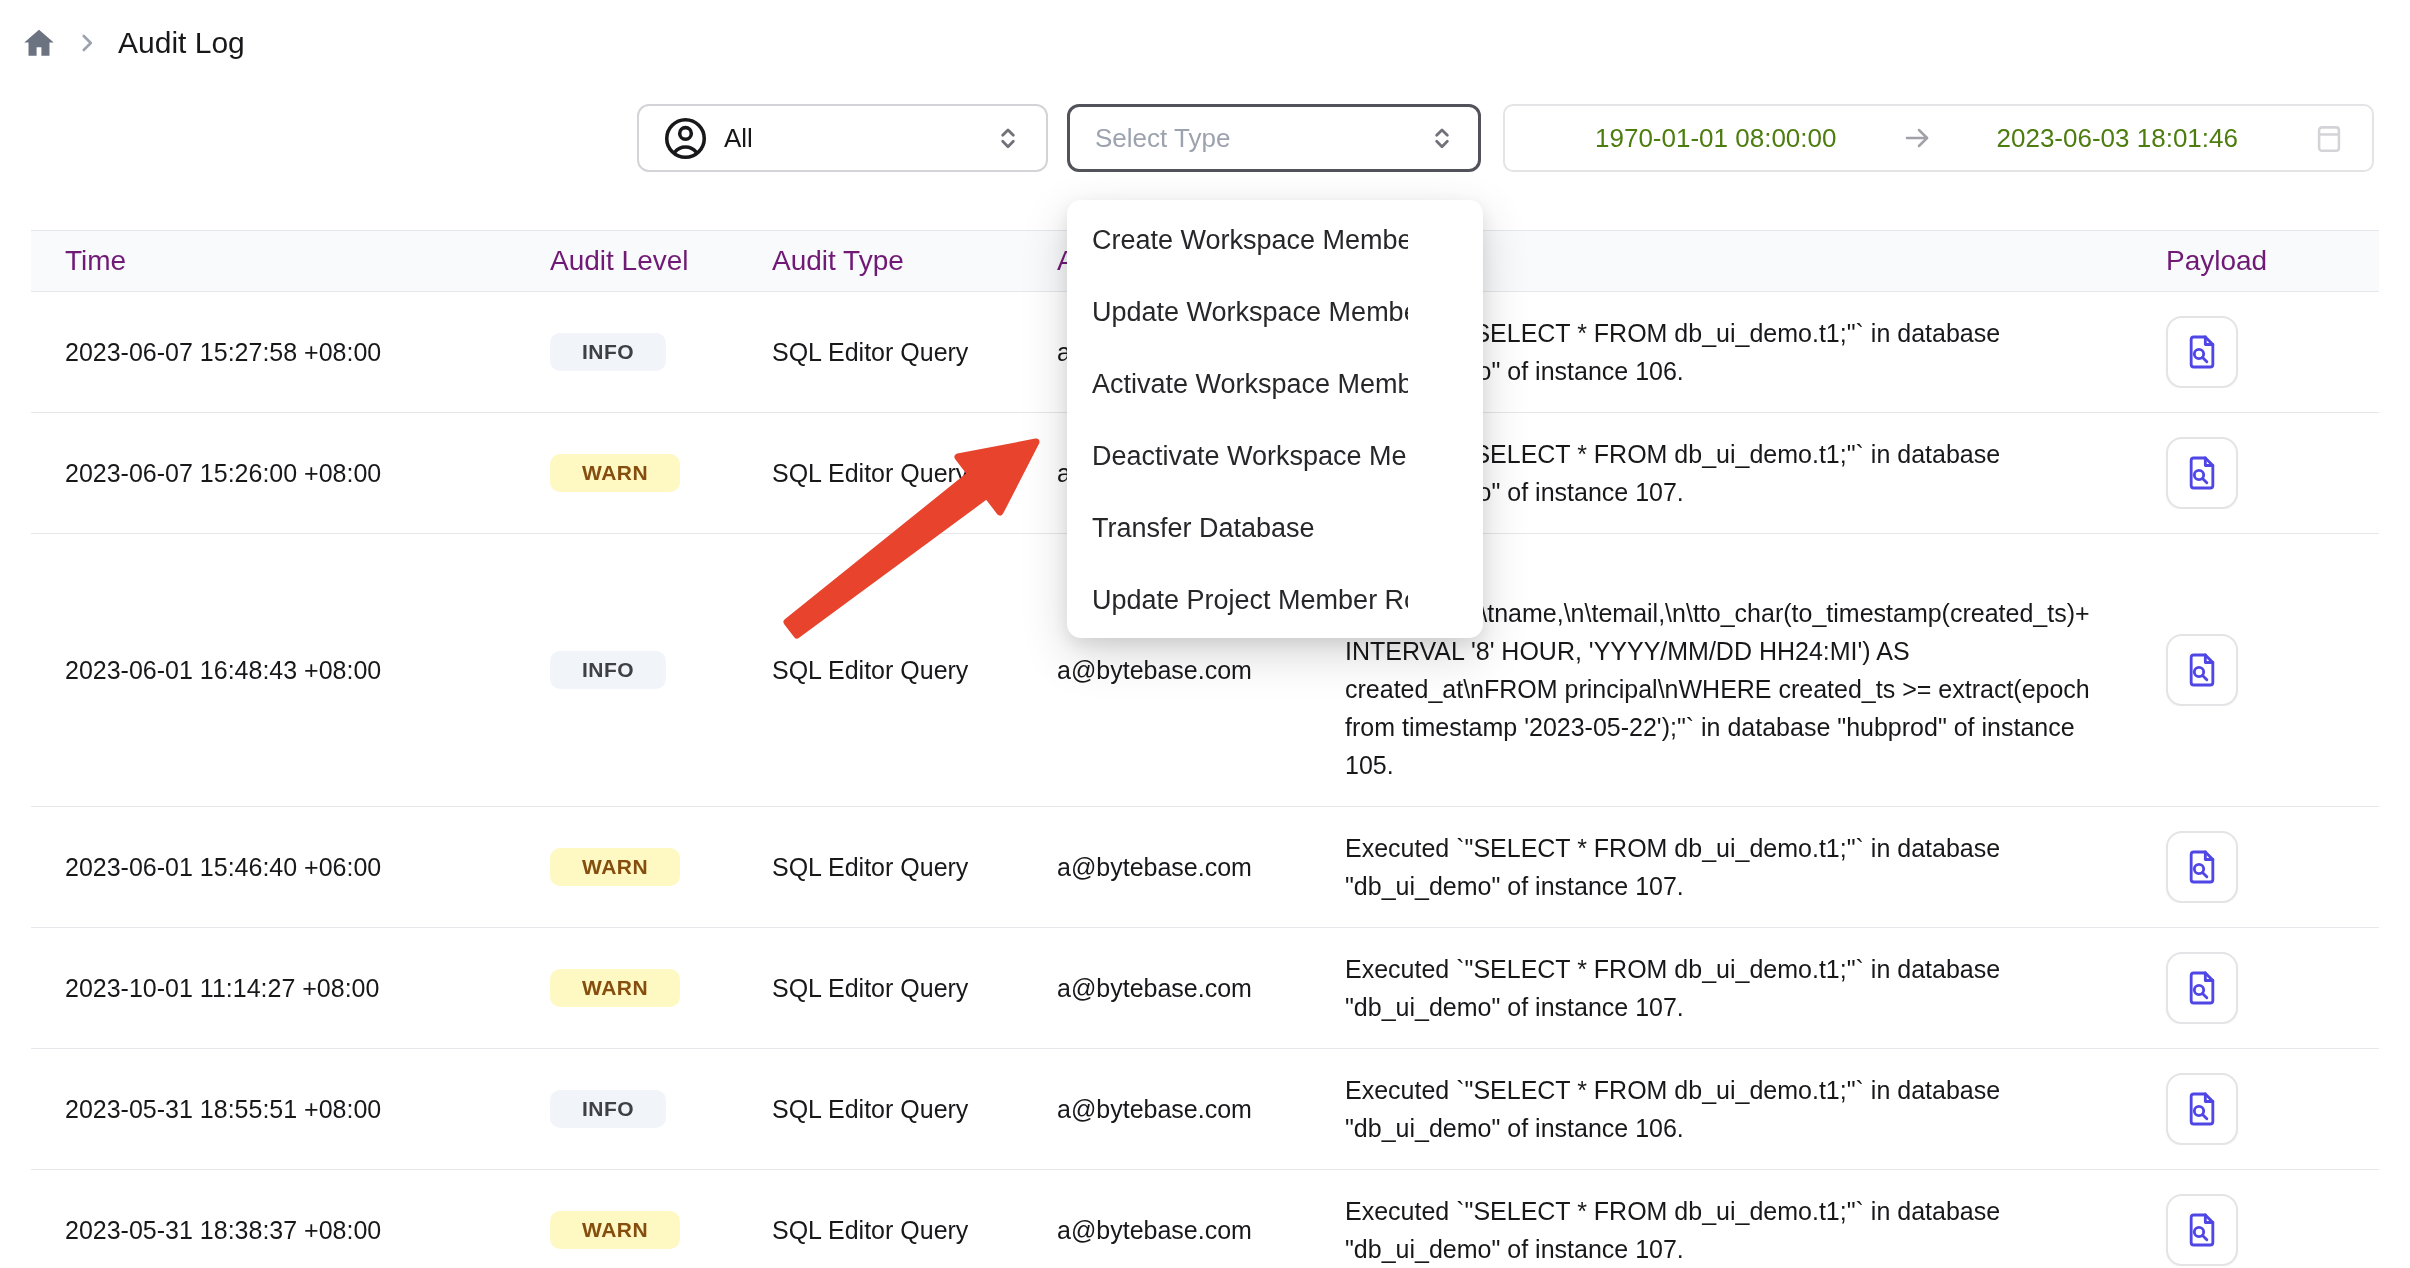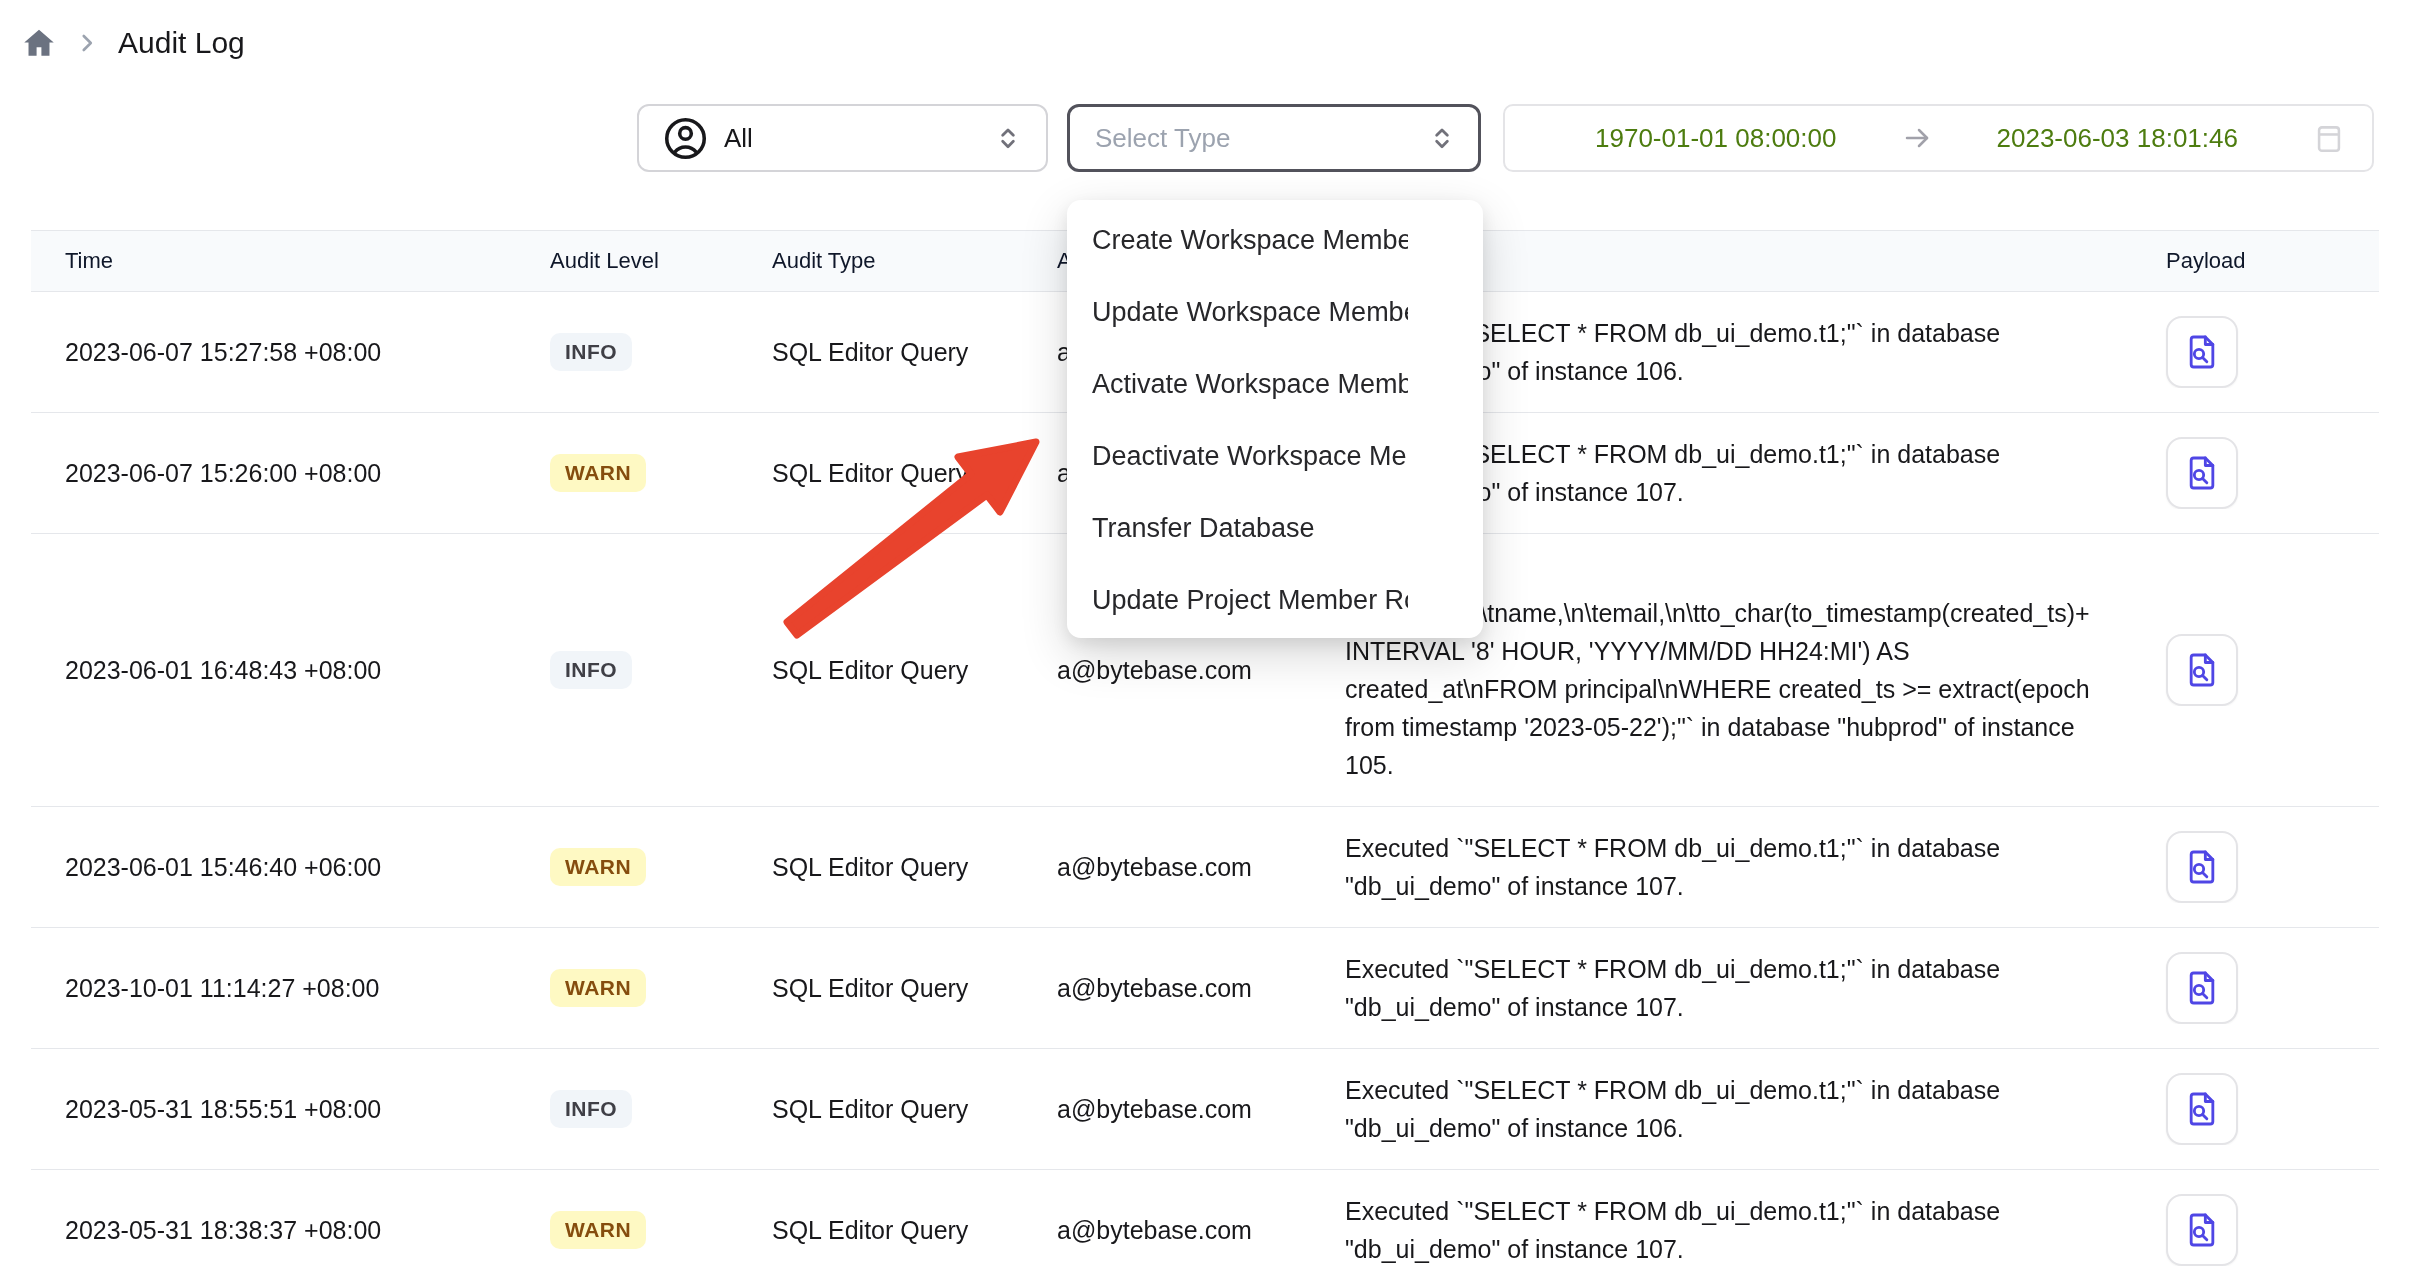--- a/index.html
+++ b/index.html
@@ -18,32 +18,32 @@
   .type-select { left:1067px; width:414px; border:3px solid #52525b; border-radius:12px; padding:0 20px 0 25px; z-index:10; }
   .type-select .ph { font-size:26px; color:#9ca3af; flex:1; }
   .daterange { left:1503px; width:871px; border:2px solid #e4e4e7; border-radius:10px; padding:0 26px; }
   .daterange .d { font-size:26px; color:#4d7c0f; flex:1; text-align:center; }
   .daterange .cal { margin-left:10px; display:flex; }
 
   
   .table { position:absolute; top:230px; left:31px; width:2348px; }
   .trow { display:grid; grid-template-columns:519px 222px 285px 288px 813px 1fr; align-items:center; }
   .thead { height:62px; background:#f8fafc; border-top:1px solid #e5e7eb; border-bottom:1px solid #e5e7eb; }
-  .thead .cell { font-size:22px; font-weight:500; color:#0f172a; }
+  .thead .cell { font-size:28px; font-weight:500; color:#701a75; }
   .tbody-row { min-height:115px; border-bottom:1px solid #e5e7eb; background:#fff; }
   .cell { overflow:hidden; }
   .c-time { padding-left:34px; font-size:25px; font-weight:500; white-space:nowrap; }
   .thead .c-time { font-weight:500; }
   .c-level { }
   .c-type, .c-actor { font-size:25px; white-space:nowrap; }
   .c-comment { font-size:25px; line-height:38px; padding:22px 0; }
   .c-comment .txt { width:750px; overflow-wrap:anywhere; word-break:break-word; }
   .c-payload { padding-left:8px; }
 
-  .badge { display:inline-block; font-size:21px; font-weight:600; padding:7px 15px; border-radius:10px; letter-spacing:.5px; }
+  .badge { display:inline-block; font-size:21px; font-weight:600; padding:7px 32px; border-radius:10px; letter-spacing:.5px; }
   .badge.info { background:#f1f5f9; color:#3f3f46; }
   .badge.warn { background:#fef9c3; color:#854d0e; }
 
   .payload-btn { width:72px; height:72px; border:2px solid #e4e4e7; border-radius:16px; background:#fff;
     display:flex; align-items:center; justify-content:center; box-shadow:0 1px 2px rgba(0,0,0,.05); cursor:pointer; }
 
   
   .dropdown { position:absolute; left:1067px; top:200px; width:416px; height:438px; background:#fff;
     border-radius:14px; box-shadow:0 6px 16px rgba(0,0,0,.08), 0 16px 48px rgba(0,0,0,.16);
     z-index:30; padding-top:4px; overflow:hidden; }

